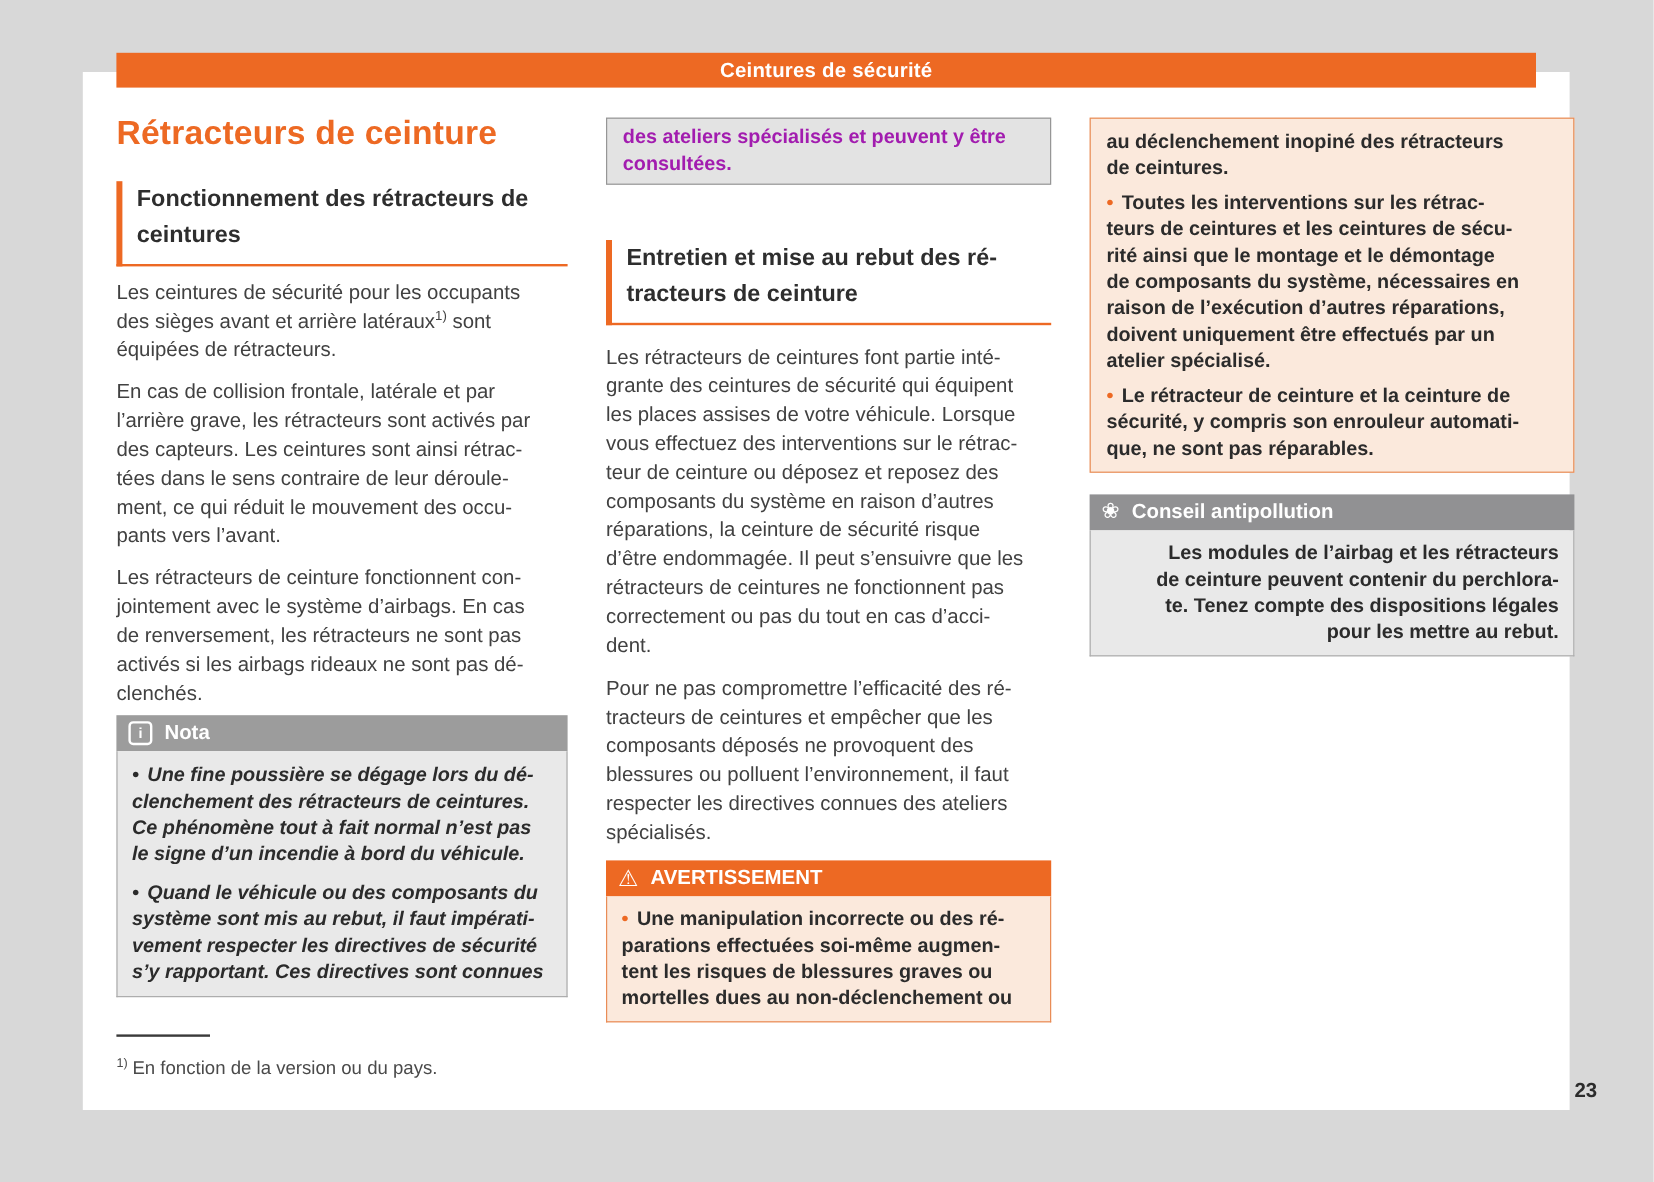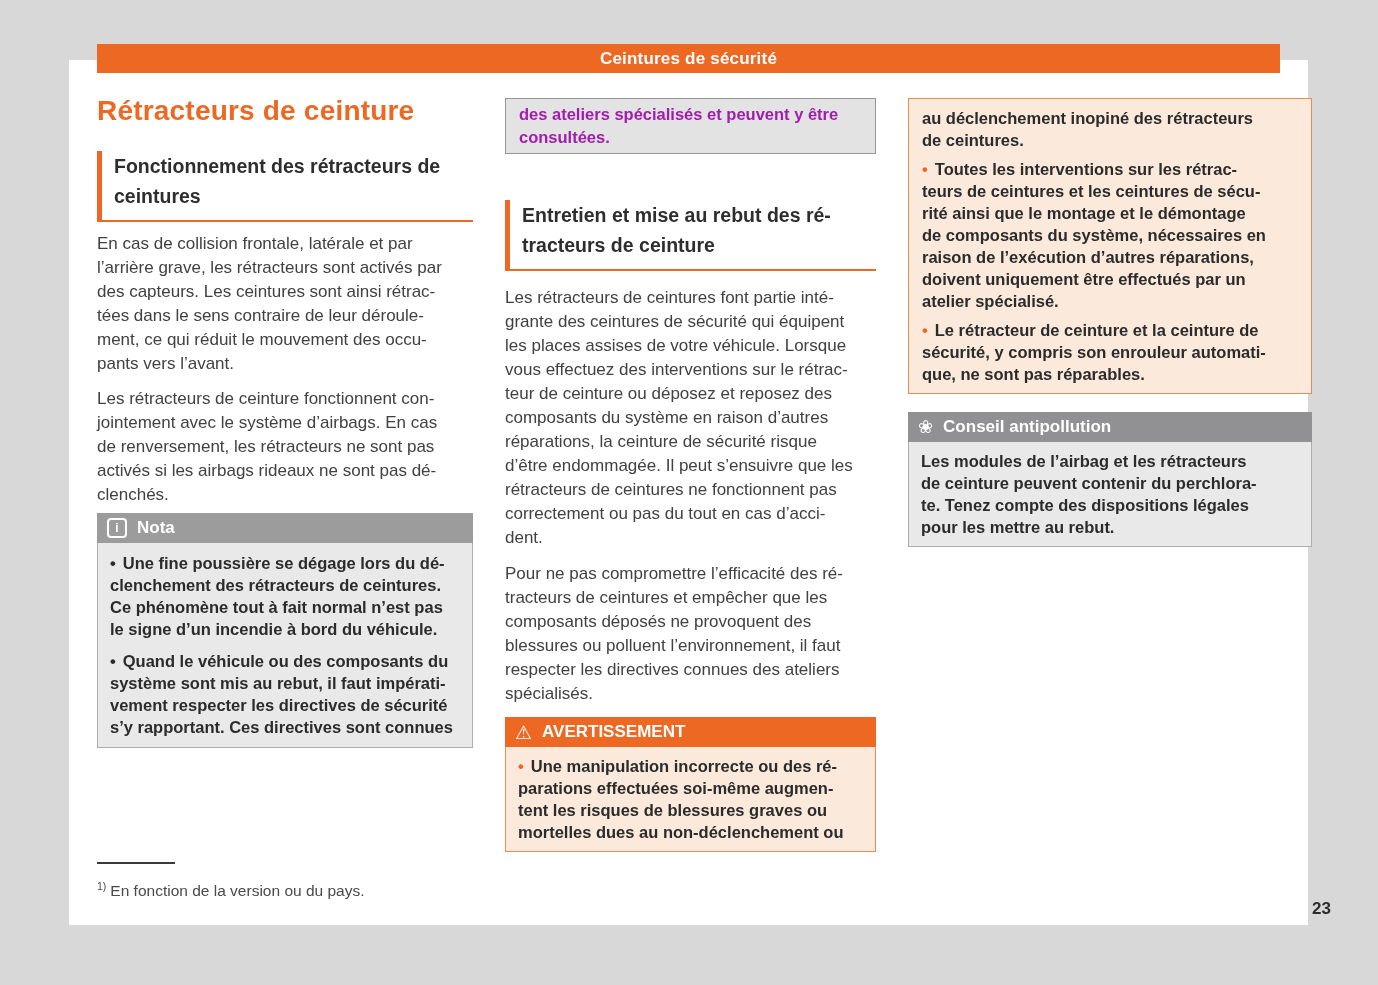--- a/index.html
+++ b/index.html
@@ -61,23 +61,24 @@
     background:#fbe9dc;border:1.5px solid #e98c56;border-top:none;
     padding:8px 12px;
   }
   .warn-cont{
     background:#fbe9dc;border:1.5px solid #e98c56;
     padding:8px 13px;
   }
   .eco-body{
     background:#e9e9e9;border:1px solid #adadad;border-top:none;
     padding:8px 12px;
+    text-align:right;
   }
   .box-item{margin:0 0 7px 0;}
-  .nota-body .box-item{margin:0 0 10px 0;}
+  .nota-body .box-item{margin:0 0 10px 0;font-style:italic;}
   .box-item:last-child{margin-bottom:0;}
   .dot{display:inline;margin-right:7px;}
   .dot.orange{color:#ed6923;}
   .dot.dark{color:#2b2b2b;}
 
   .carryover{
     background:#e3e3e3;border:1px solid #969696;
     padding:4px 13px;margin:0;
     font-size:16.5px;font-weight:700;line-height:23px;color:#a21caf;
   }
@@ -113,20 +114,23 @@
 <div class="top-bar">
   <span>Ceintures de sécurité</span>
 </div>
 
 <div class="col col1">
   <div class="page-title">Rétracteurs de ceinture</div>
 
   <div class="section-h pre">Fonctionnement des rétracteurs de
 ceintures</div>
 
+  <p class="bodytext"><span class="pre">Les ceintures de sécurité pour les occupants
+des sièges avant et arrière latéraux</span><sup class="fn">1)</sup><span class="pre"> sont
+équipées de rétracteurs.</span></p>
 
   <p class="bodytext pre">En cas de collision frontale, latérale et par
 l’arrière grave, les rétracteurs sont activés par
 des capteurs. Les ceintures sont ainsi rétrac-
 tées dans le sens contraire de leur déroule-
 ment, ce qui réduit le mouvement des occu-
 pants vers l’avant.</p>
 
   <p class="bodytext pre mb6">Les rétracteurs de ceinture fonctionnent con-
 jointement avec le système d’airbags. En cas

